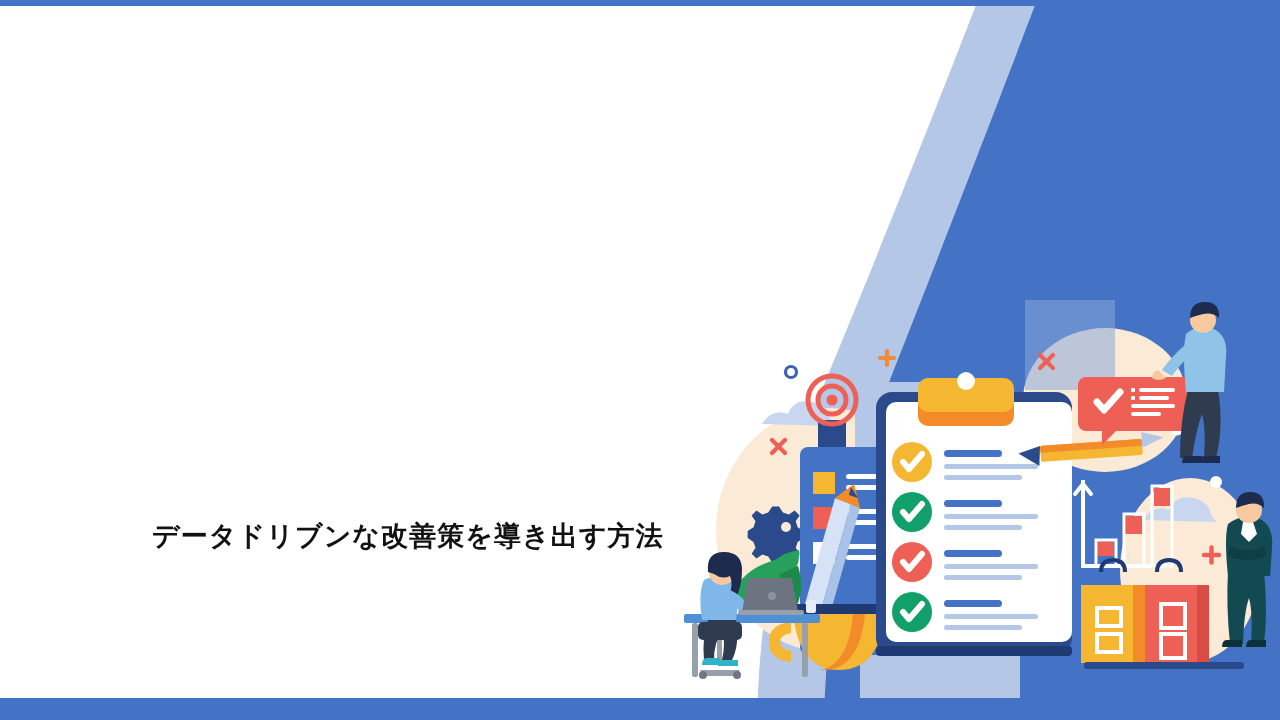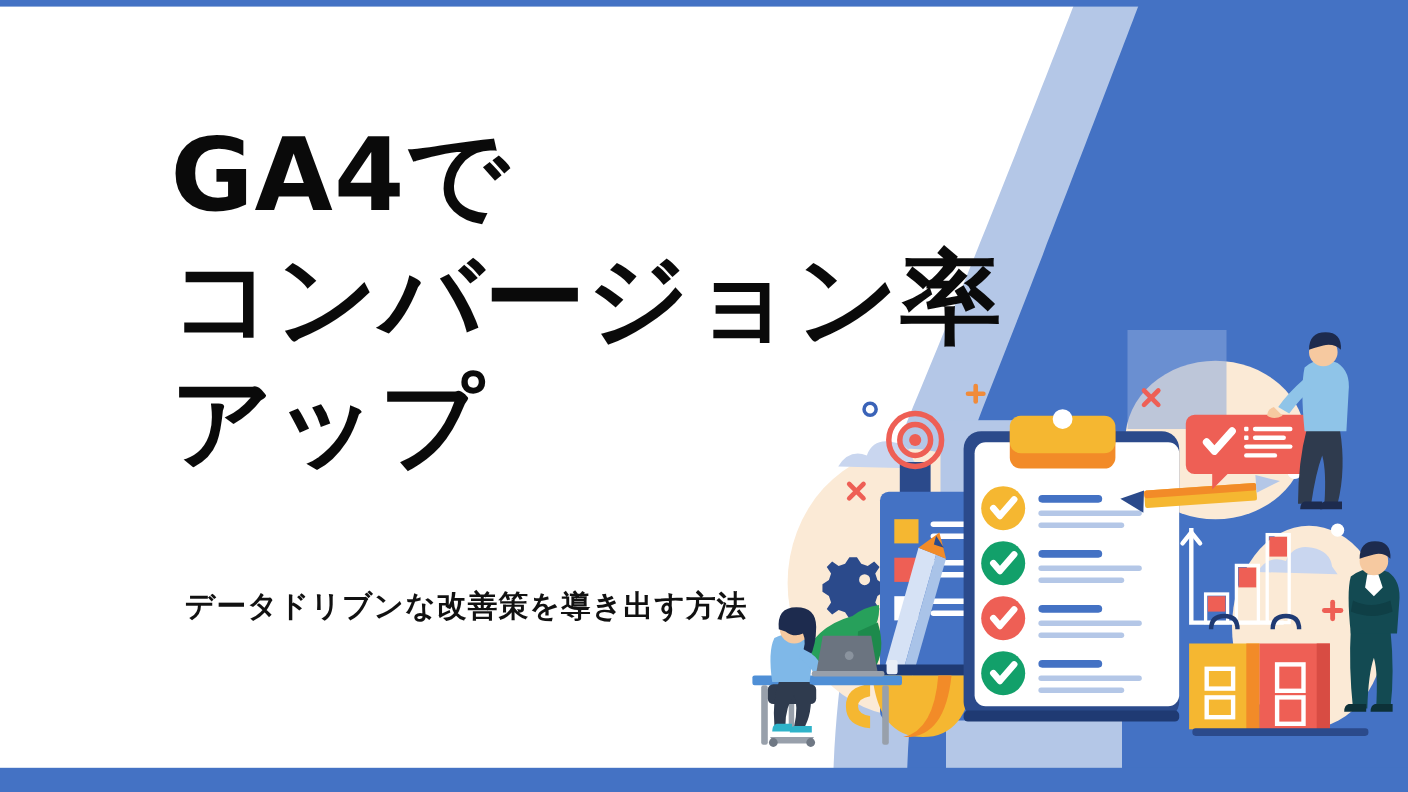--- a/index.html
+++ b/index.html
@@ -73,21 +73,21 @@
     left: 152px;
     top: 519px;
     z-index: 30;
     font-family: "DejaVu Sans", "Liberation Sans", sans-serif;
     font-weight: 700;
     font-size: 27px;
     line-height: 34px;
     letter-spacing: 0.04em;
     color: #111111;
     white-space: nowrap;
-    margin: 16px;
+    margin: 0;
   }
 </style>
 </head>
 <body>
 
 <div id="canvas">
 
   <div class="strip top"></div>
 
   <svg class="bg-shapes" viewBox="0 0 1280 720" aria-hidden="true">
@@ -318,23 +318,18 @@
       <path d="M1243,522 l10,0 l4,12 l-8,8 l-8,-8 z" fill="#ffffff"></path>
       <path d="M1230,546 q16,8 34,0 l2,10 q-18,8 -38,0 z" fill="#0f3f46"></path>
       <circle cx="1249" cy="510" r="13" fill="#f6c9a0"></circle>
       <path d="M1236,508 q0,-16 14,-16 q15,0 14,16 q-6,-6 -15,-4 q-8,2 -13,4 z" fill="#1d2b4e"></path>
     </g>
 
     <rect x="1084" y="662" width="160" height="7" rx="3" fill="#2b4a8b"></rect>
 
   </svg>
 
-  <div class="title-block">
-    <p class="title-line">GA4で</p>
-    <p class="title-line">コンバージョン率</p>
-    <p class="title-line">アップ</p>
-  </div>
 
   <p class="subtitle">データドリブンな改善策を導き出す方法</p>
 
   <div class="strip bottom"></div>
 
 </div>
 
 </body></html>

